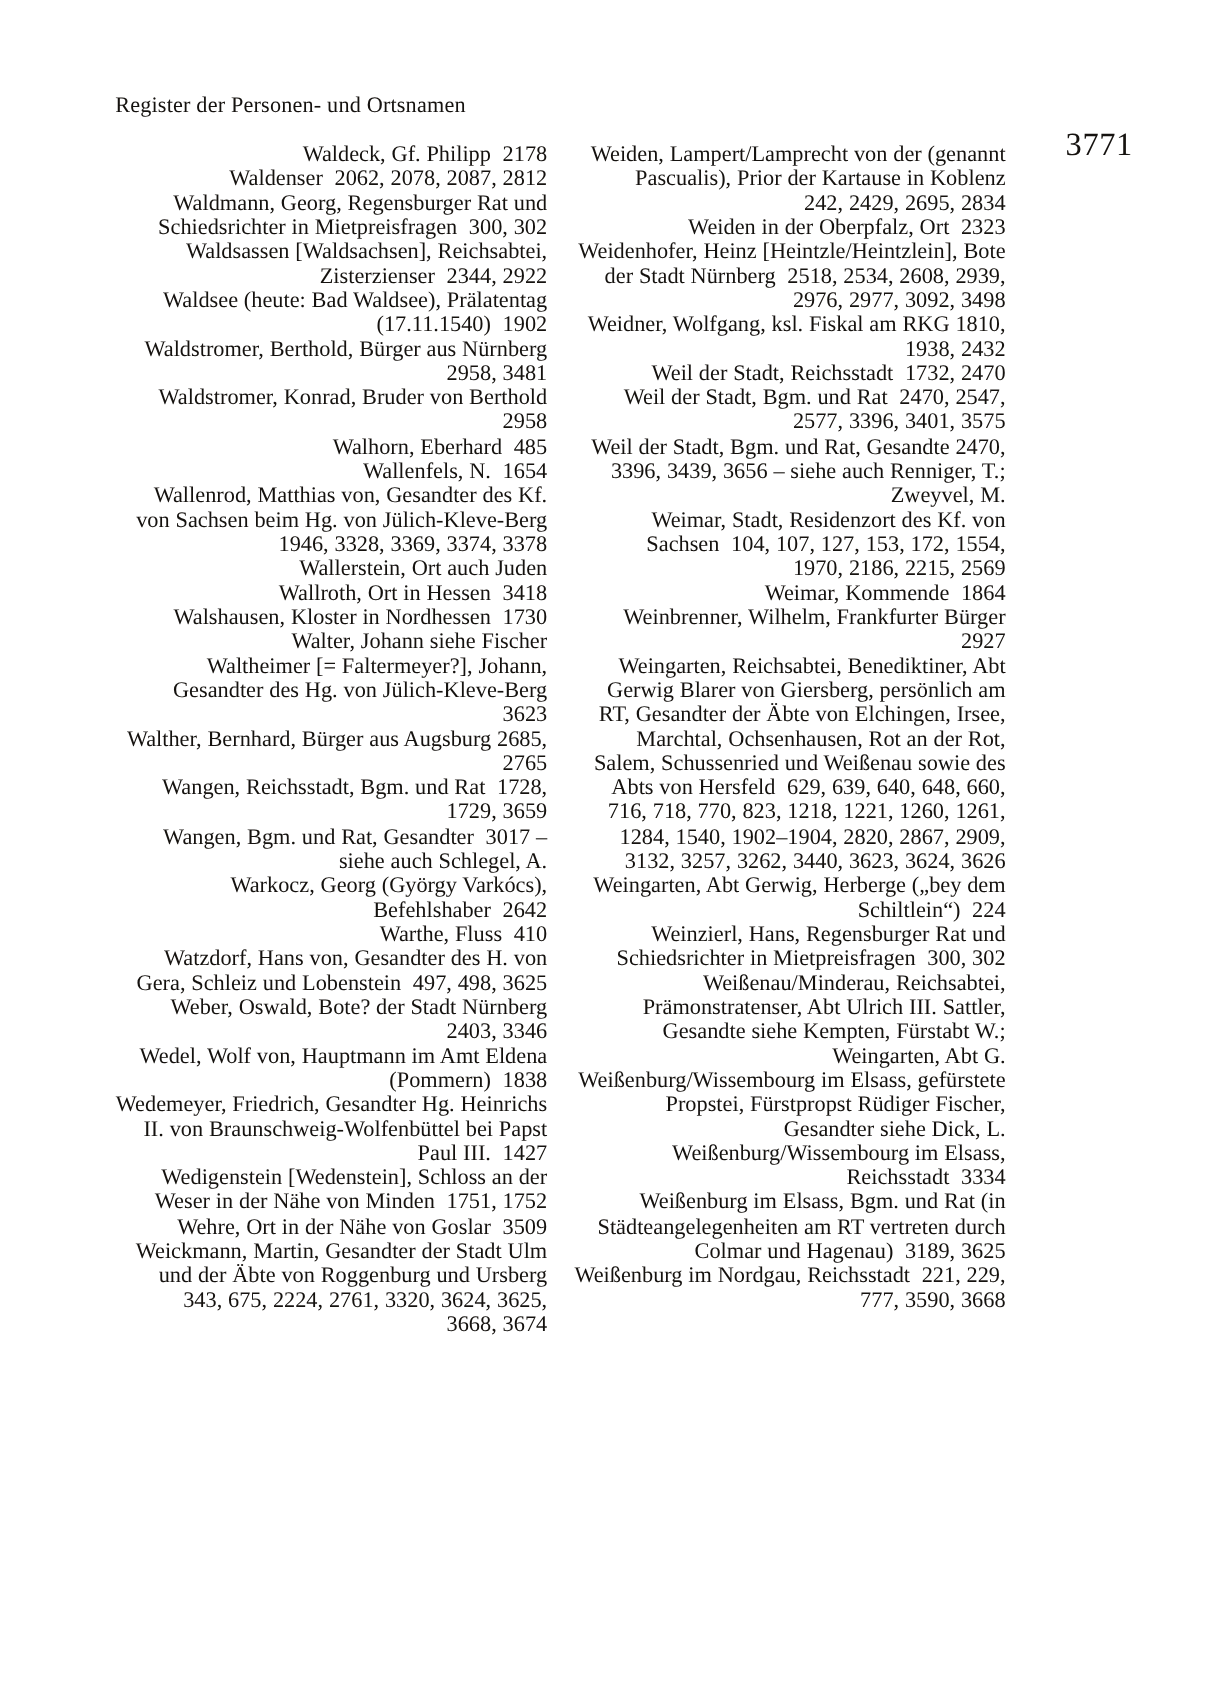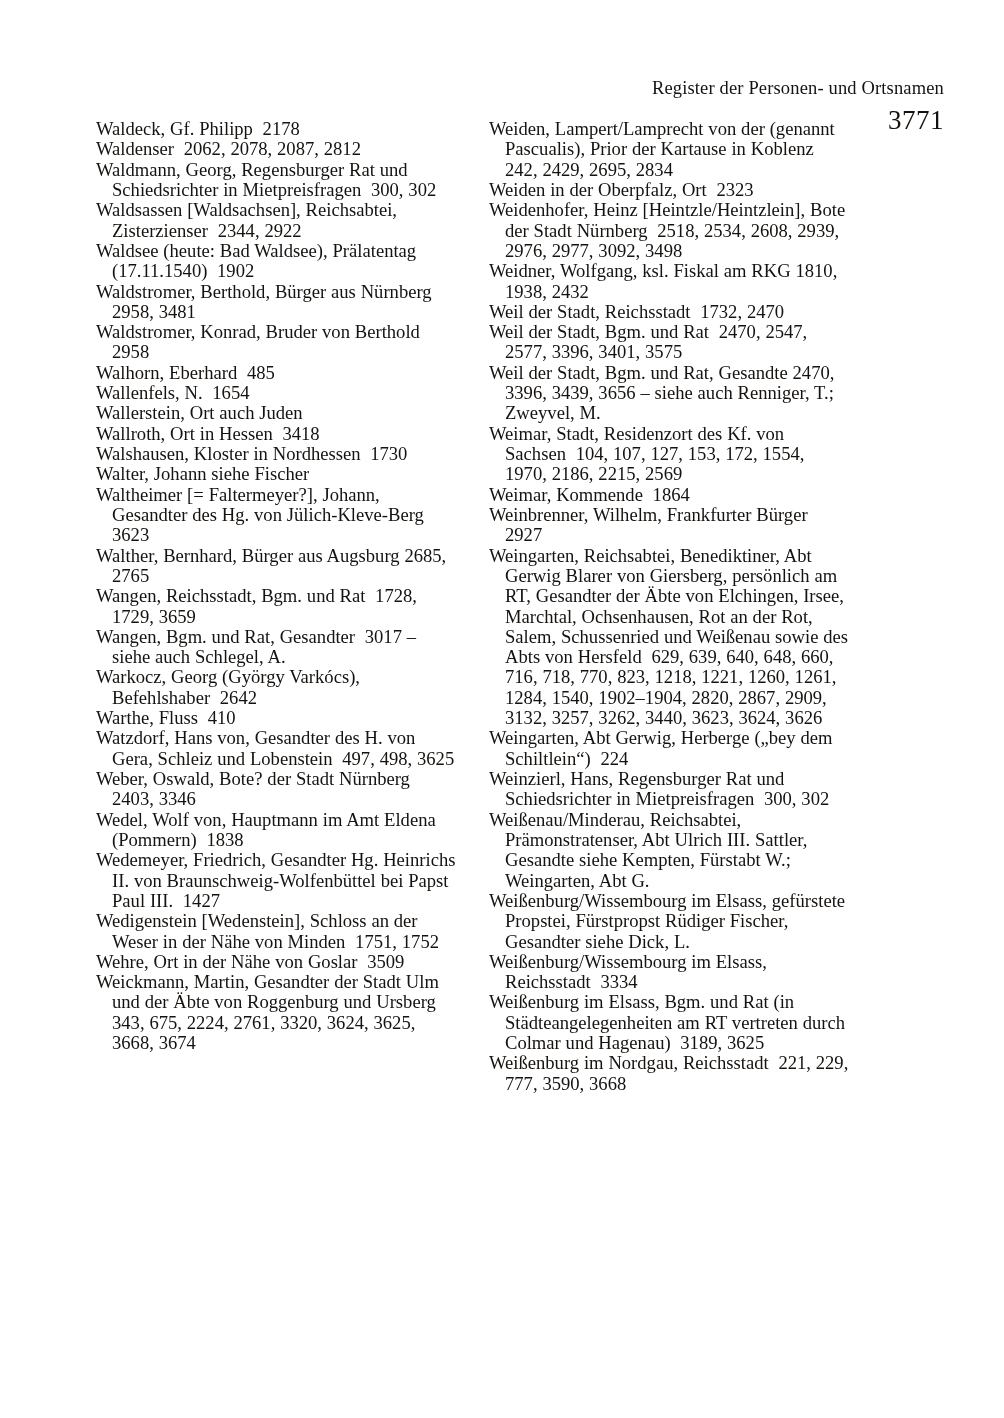--- a/index.html
+++ b/index.html
@@ -27,21 +27,21 @@
     left: 96px;
     top: 78px;
     width: 848px;
     height: 26px;
   }
   .running-head .rh-title {
     position: absolute;
     left: 0;
     top: 0;
     width: 100%;
-    text-align: right;
+    text-align: left;
     font-size: 18.5px;
     letter-spacing: 0.15px;
     white-space: nowrap;
   }
   .running-head .rh-folio {
     position: absolute;
     right: 0;
     top: -7px;
     font-size: 27px;
     letter-spacing: 0.5px;
@@ -53,23 +53,24 @@
   .columns {
     position: absolute;
     left: 96px;
     top: 119px;
     width: 852px;
   }
   .col {
     position: absolute;
     top: 0;
     width: 360px;
+    text-align: right;
   }
   .col-left  { left: 0px; }
-  .col-right { left: 382px; margin-left: 11px; }
+  .col-right { left: 382px; }
 
   .entry {
     font-size: 18.6px;
     line-height: 20.32px;
     text-indent: -16px;
     padding-left: 16px;
     margin: 0;
     word-spacing: 0.2px;
     hyphens: none;
     white-space: pre-wrap;
@@ -89,20 +90,21 @@
     <div class="col col-left">
         <p class="entry">Waldeck, Gf. Philipp  2178</p>
         <p class="entry">Waldenser  2062, 2078, 2087, 2812</p>
         <p class="entry">Waldmann, Georg, Regensburger Rat und Schiedsrichter in Mietpreisfragen  300, 302</p>
         <p class="entry">Waldsassen [Waldsachsen], Reichsabtei, Zisterzienser  2344, 2922</p>
         <p class="entry">Waldsee (heute: Bad Waldsee), Prälatentag (17.11.1540)  1902</p>
         <p class="entry">Waldstromer, Berthold, Bürger aus Nürnberg 2958, 3481</p>
         <p class="entry">Waldstromer, Konrad, Bruder von Berthold 2958</p>
         <p class="entry">Walhorn, Eberhard  485</p>
         <p class="entry">Wallenfels, N.  1654</p>
+        <p class="entry">Wallenrod, Matthias von, Gesandter des Kf. von Sachsen beim Hg. von Jülich-Kleve-Berg  1946, 3328, 3369, 3374, 3378</p>
         <p class="entry">Wallerstein, Ort auch Juden</p>
         <p class="entry">Wallroth, Ort in Hessen  3418</p>
         <p class="entry">Walshausen, Kloster in Nordhessen  1730</p>
         <p class="entry">Walter, Johann siehe Fischer</p>
         <p class="entry">Waltheimer [= Faltermeyer?], Johann, Gesandter des Hg. von Jülich-Kleve-Berg 3623</p>
         <p class="entry">Walther, Bernhard, Bürger aus Augsburg 2685, 2765</p>
         <p class="entry">Wangen, Reichsstadt, Bgm. und Rat  1728, 1729, 3659</p>
         <p class="entry">Wangen, Bgm. und Rat, Gesandter  3017 – siehe auch Schlegel, A.</p>
         <p class="entry">Warkocz, Georg (György Varkócs), Befehlshaber  2642</p>
         <p class="entry">Warthe, Fluss  410</p>

